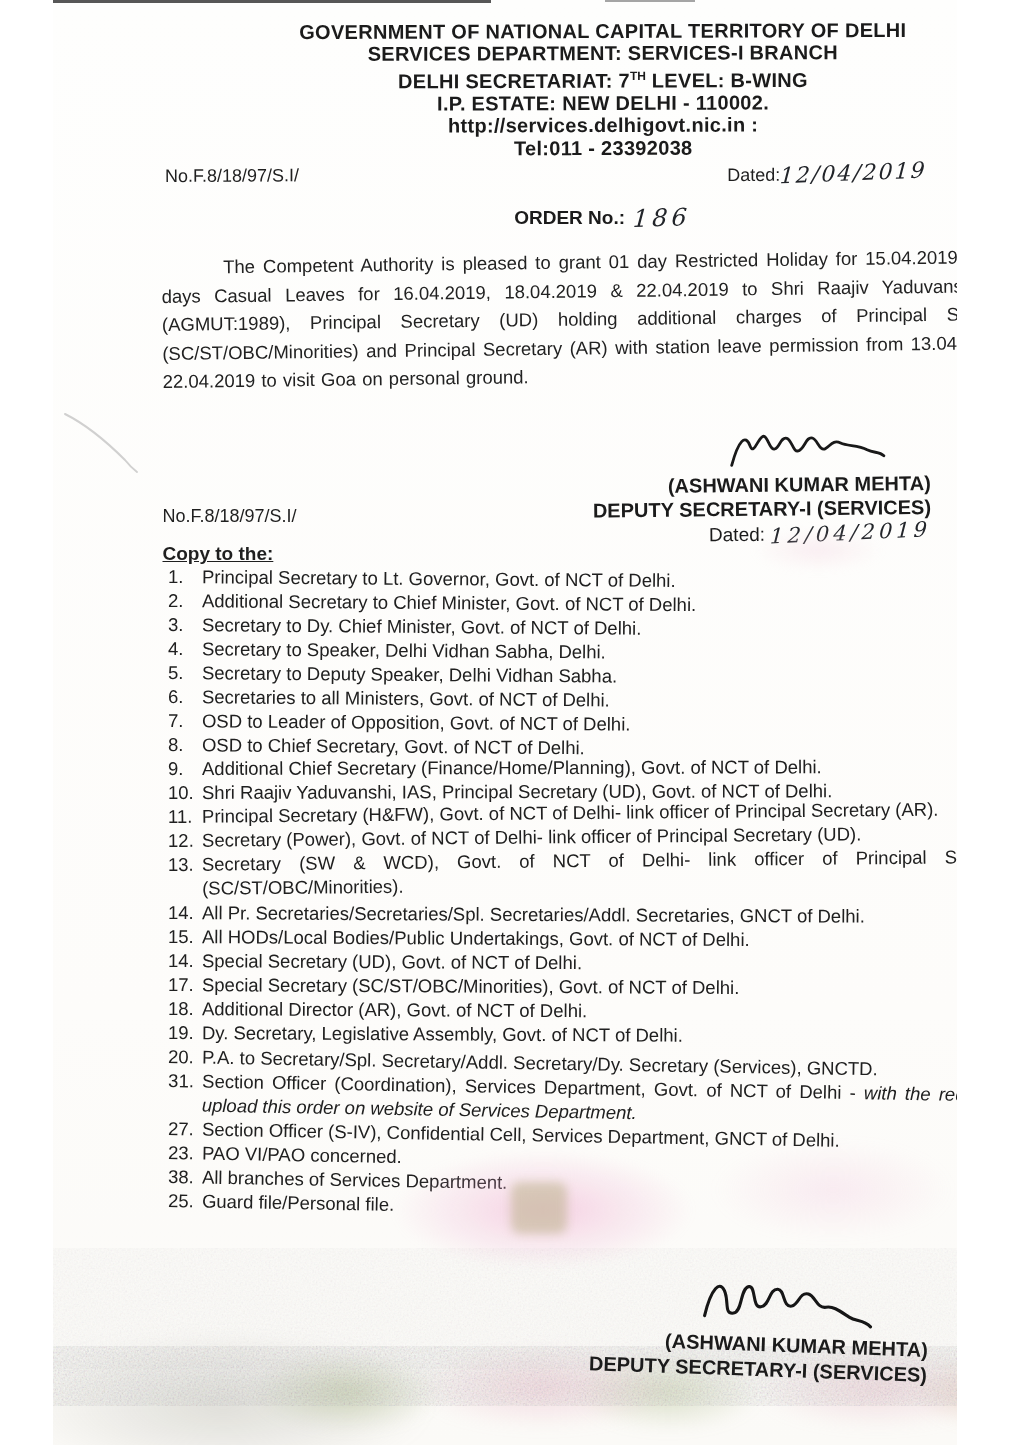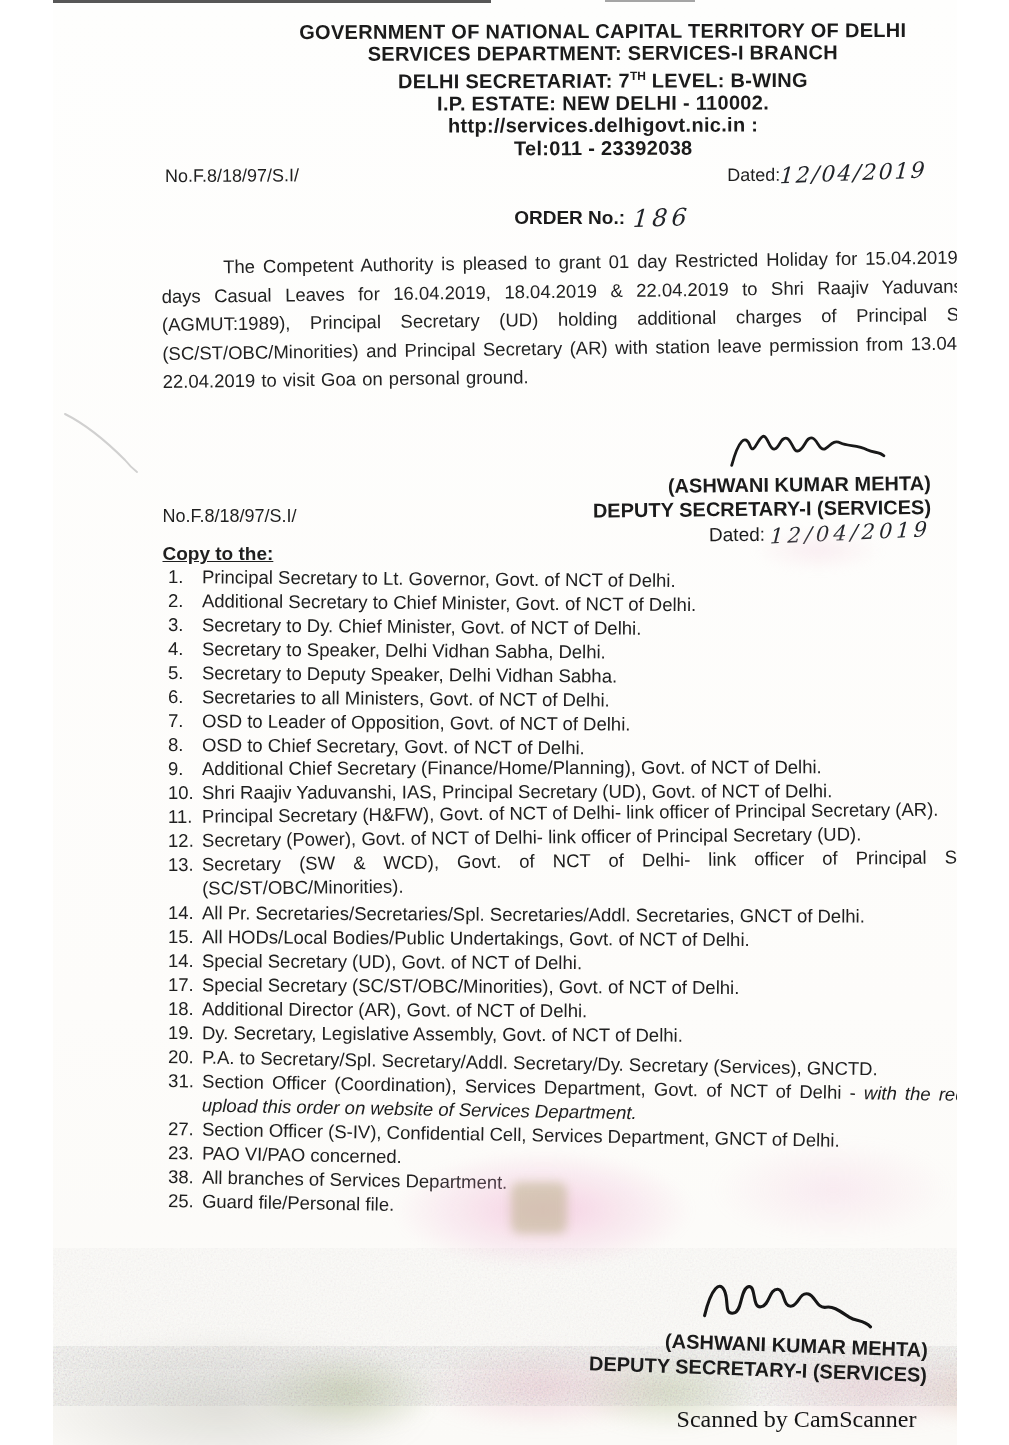--- a/index.html
+++ b/index.html
@@ -248,15 +248,14 @@
   </svg>
 
   <div class="sigblock sig-bottom">
     <svg width="190" height="56" viewBox="0 0 200 62">
       <path d="M8 46 C 14 16, 24 4, 30 20 C 34 31, 30 44, 40 42 C 50 40, 46 14, 56 12 C 64 11, 60 36, 70 34 C 80 32, 78 14, 88 14 C 96 14, 94 34, 104 32 C 112 30, 112 16, 122 18 C 130 20, 132 34, 142 32 C 150 30, 158 36, 168 42 C 176 47, 184 44, 192 52" stroke="#161616" stroke-width="3.4" fill="none" stroke-linecap="round"></path>
     </svg>
     <div>(ASHWANI KUMAR MEHTA)</div>
     <div>DEPUTY SECRETARY-I (SERVICES)</div>
   </div>
 
-  <div class="footer-credit">Scanned by CamScanner</div>
 
 </div>
 
 </body></html>

